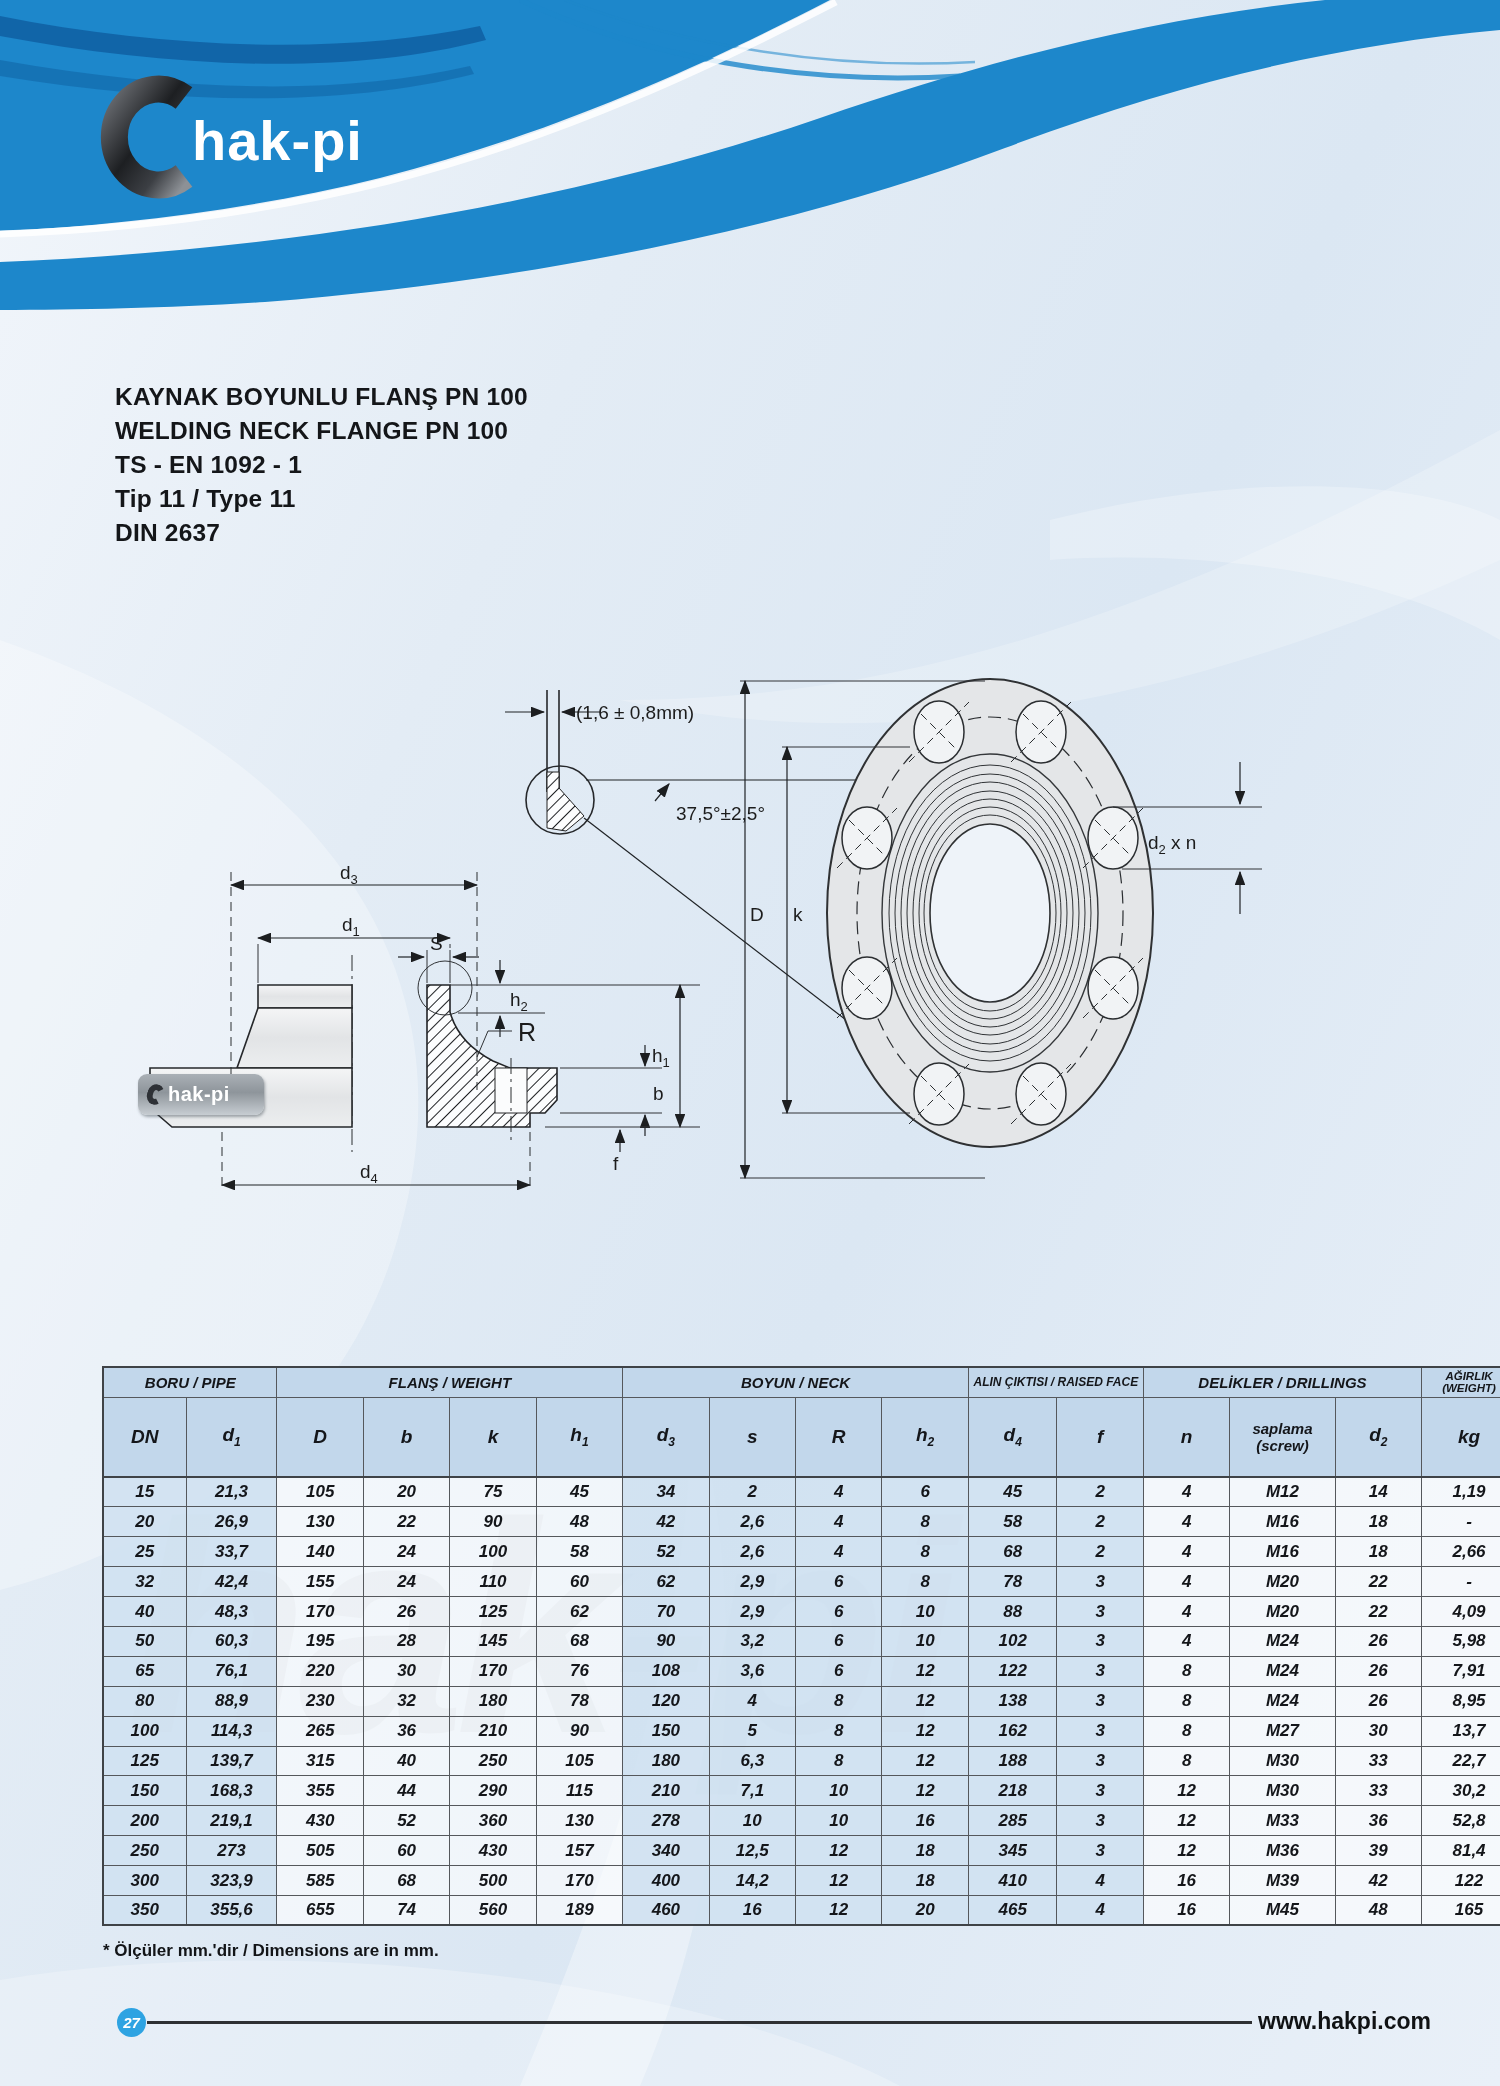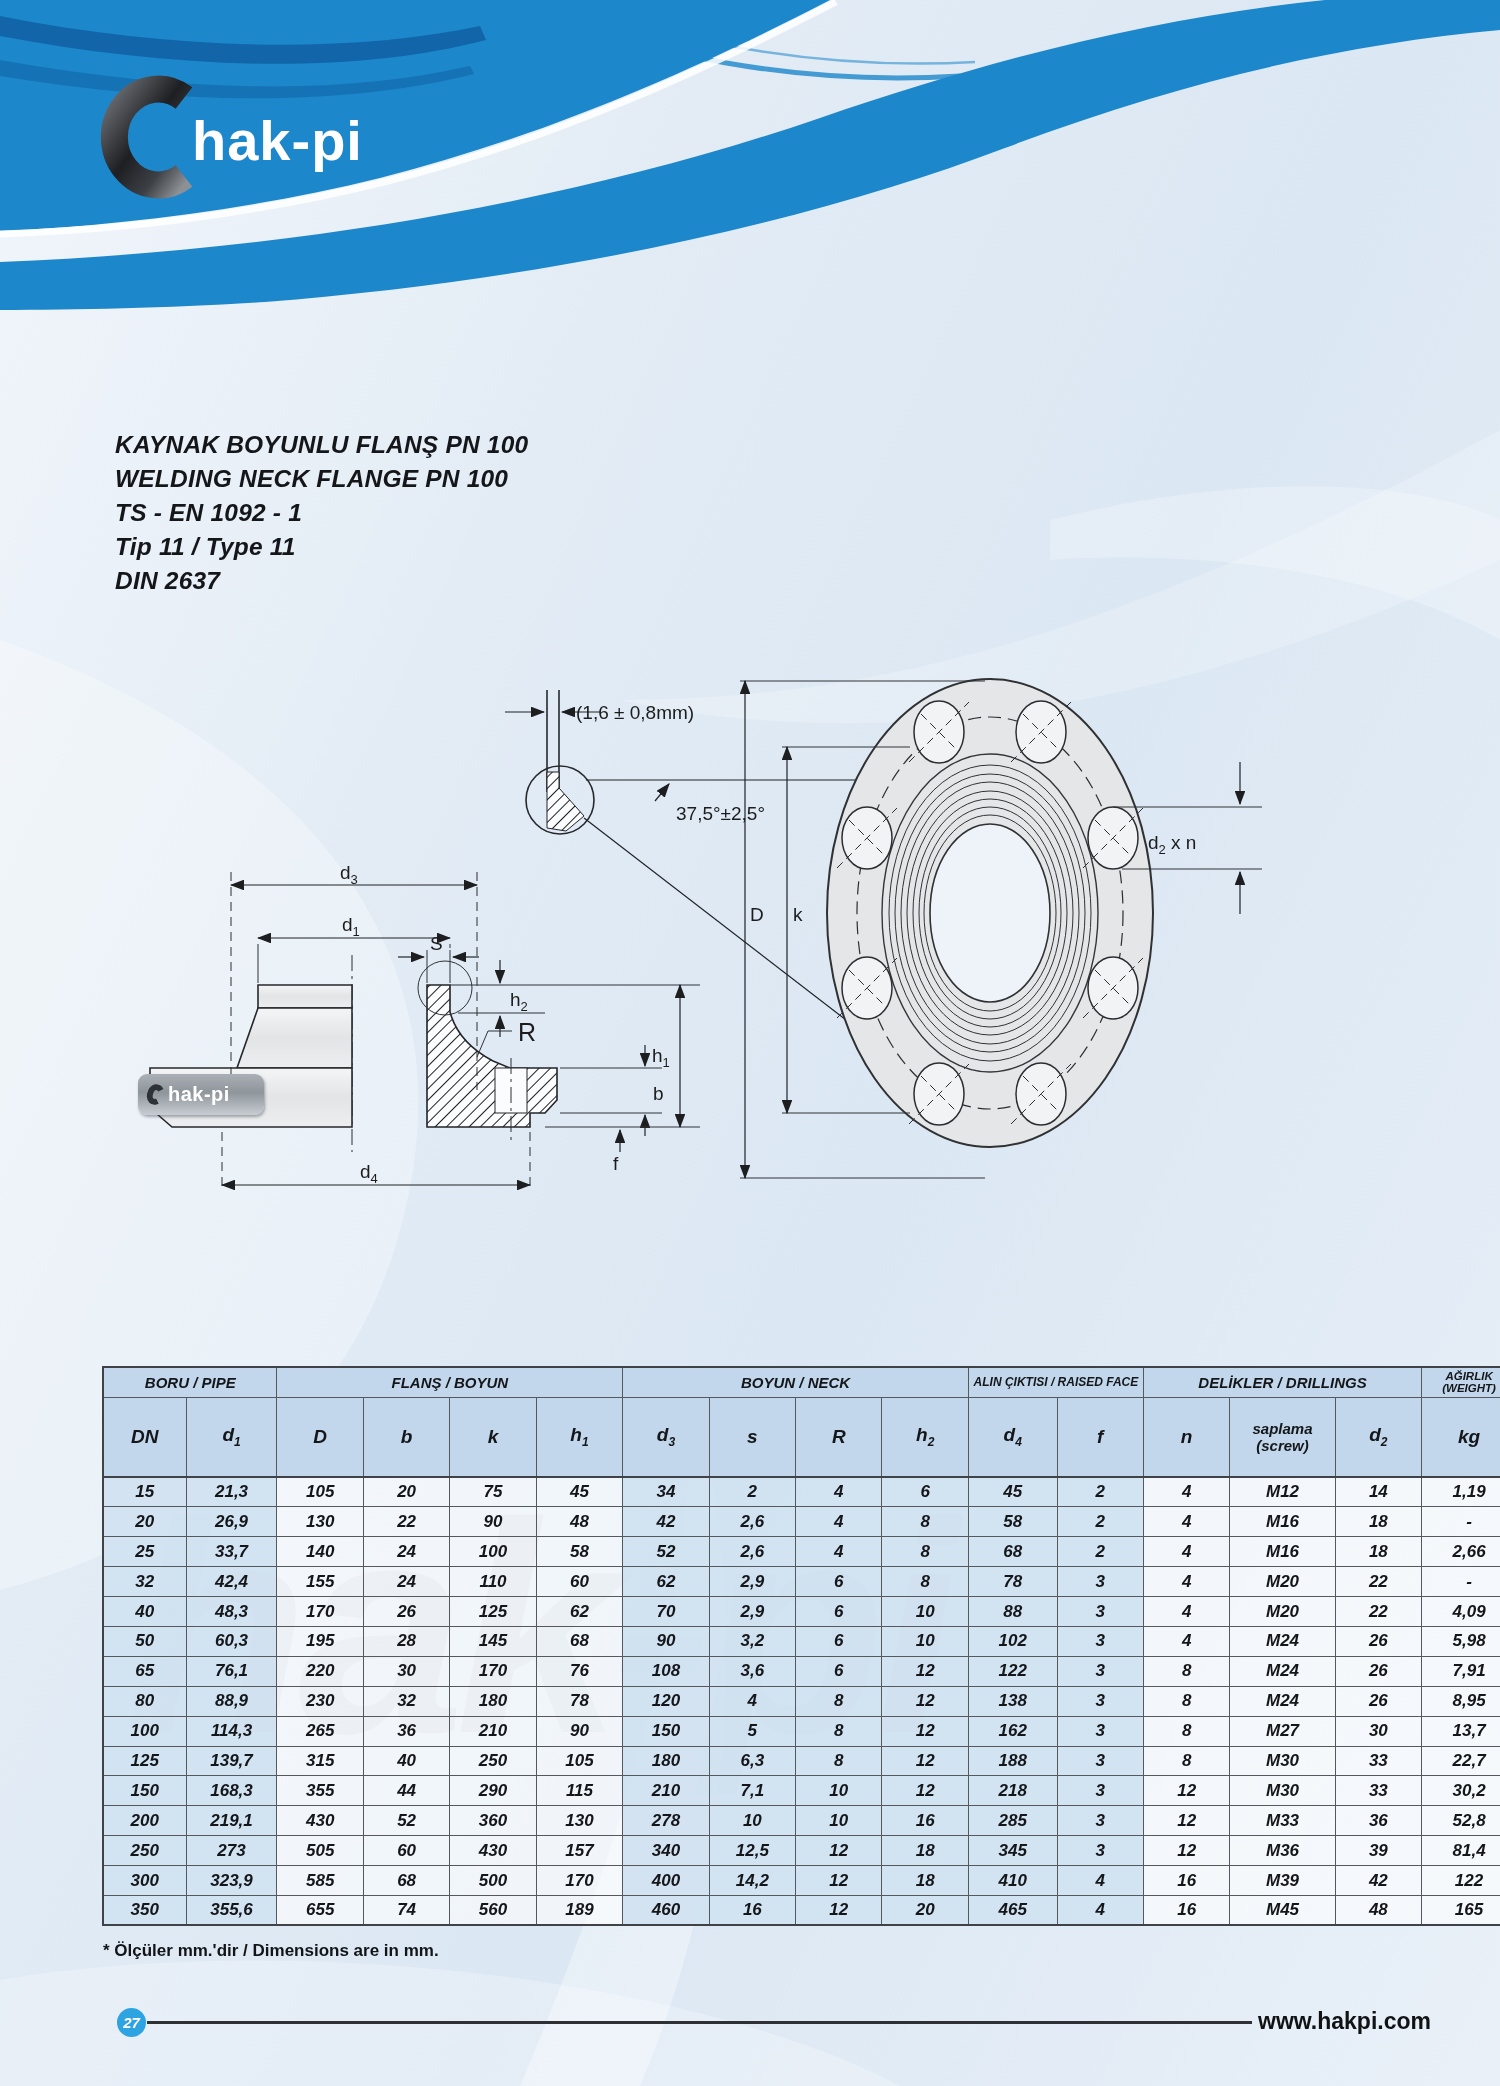--- a/index.html
+++ b/index.html
@@ -11,21 +11,21 @@
   html,body{background:#c9d4e0;}
   .page{
     position:relative;width:1500px;height:2086px;overflow:hidden;margin:0 auto;
     background:linear-gradient(115deg,#f2f6fb 0%,#e3ecf5 30%,#dbe7f3 58%,#e9f0f8 100%);
     font-family:"Liberation Sans",sans-serif;color:var(--ink);
   }
   svg{display:block;}
   .bg-decor{position:absolute;inset:0;z-index:0;}
   .header-wave{position:absolute;top:0;left:0;z-index:2;}
   .logo{position:absolute;left:100px;top:70px;z-index:3;}
-  .titles{position:absolute;left:115px;top:428px;z-index:3;font-style:italic;}
+  .titles{position:absolute;left:115px;top:380px;z-index:3;}
   .titles div{font-size:24.5px;font-weight:700;line-height:34px;letter-spacing:.2px;color:#141619;}
   .drawings{position:absolute;left:0;top:480px;z-index:2;}
   .dim{font-family:"Liberation Sans",sans-serif;font-size:19px;fill:#1c1c1c;}
   .dim .sub{font-size:13px;}
   .dim-big{font-family:"Liberation Sans",sans-serif;font-size:25px;fill:#1c1c1c;}
   .outline{stroke:#26282b;stroke-width:1.6;fill:none;}
   .thin{stroke:#303336;stroke-width:1;fill:none;}
   .dimline{stroke:#1f2225;stroke-width:1.2;fill:none;}
   .ctr{stroke:#2b2e31;stroke-width:1;stroke-dasharray:16 5 3 5;fill:none;}
   .dashed{stroke:#2b2e31;stroke-width:1;stroke-dasharray:9 6;fill:none;}
@@ -298,21 +298,21 @@
         <col style="width:80px">
         <col style="width:78px">
       <col style="width:78px">
         <col style="width:95px">
         <col style="width:78px">
         <col style="width:86px">
     </colgroup>
     <thead>
       <tr class="grp">
         <th colspan="2">BORU / PIPE</th>
-        <th colspan="4">FLANŞ / BOYUN</th>
+        <th colspan="4">FLANŞ / WEIGHT</th>
         <th colspan="4">BOYUN / NECK</th>
         <th colspan="2" class="small">ALIN ÇIKTISI / RAISED FACE</th>
         <th colspan="3">DELİKLER / DRILLINGS</th>
         <th class="tiny"><span>AĞIRLIK</span><br><span>(WEIGHT)</span></th>
       </tr>
       <tr class="cols">
         <th><span>DN</span></th>
         <th><span>d</span><sub>1</sub></th>
         <th><span>D</span></th>
         <th><span>b</span></th>

